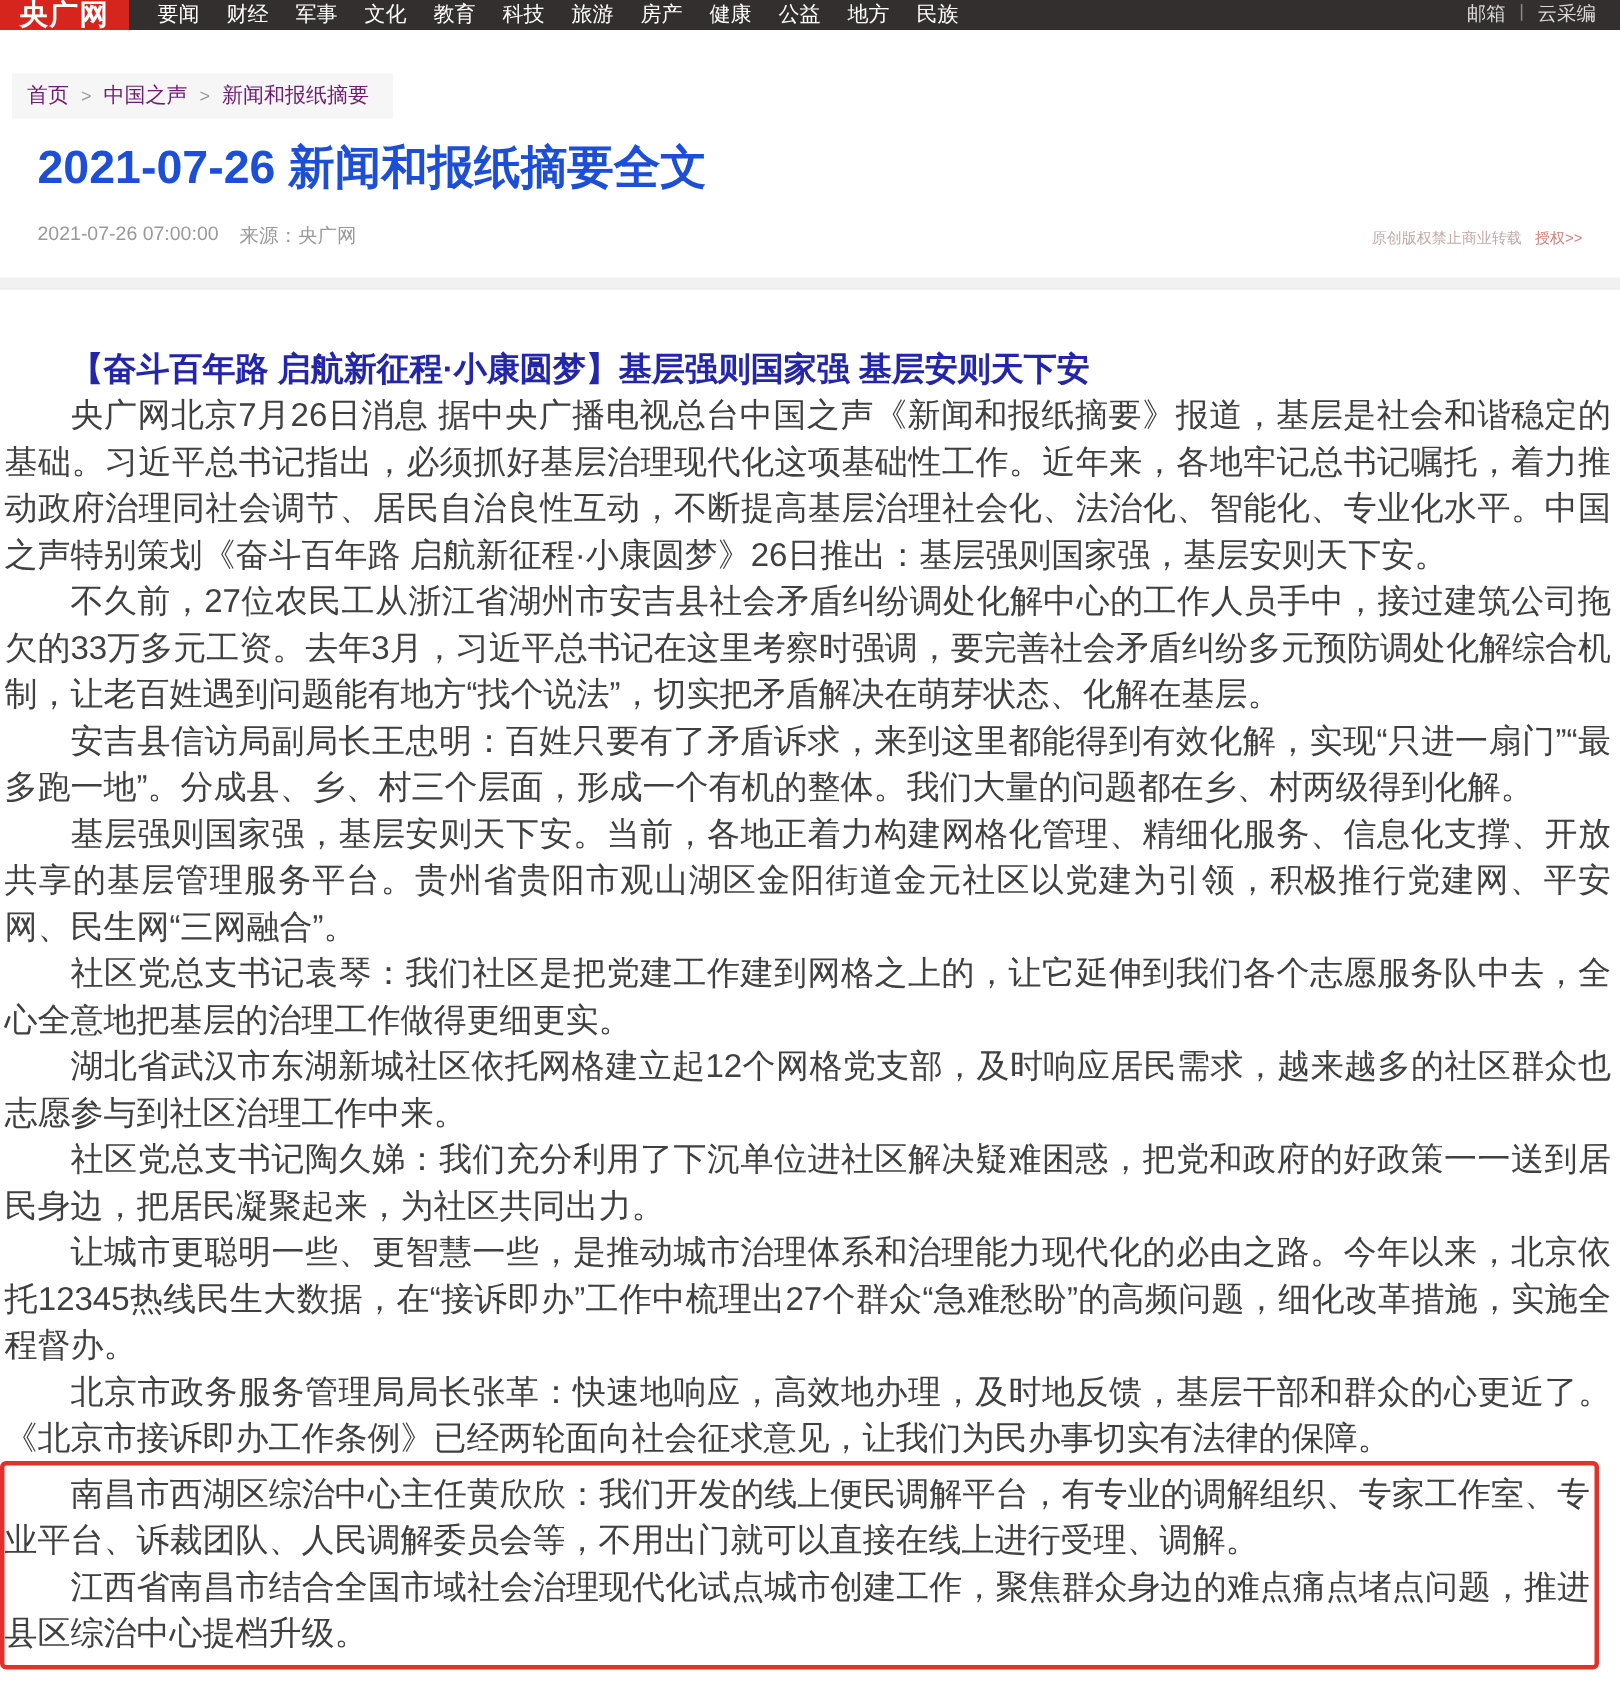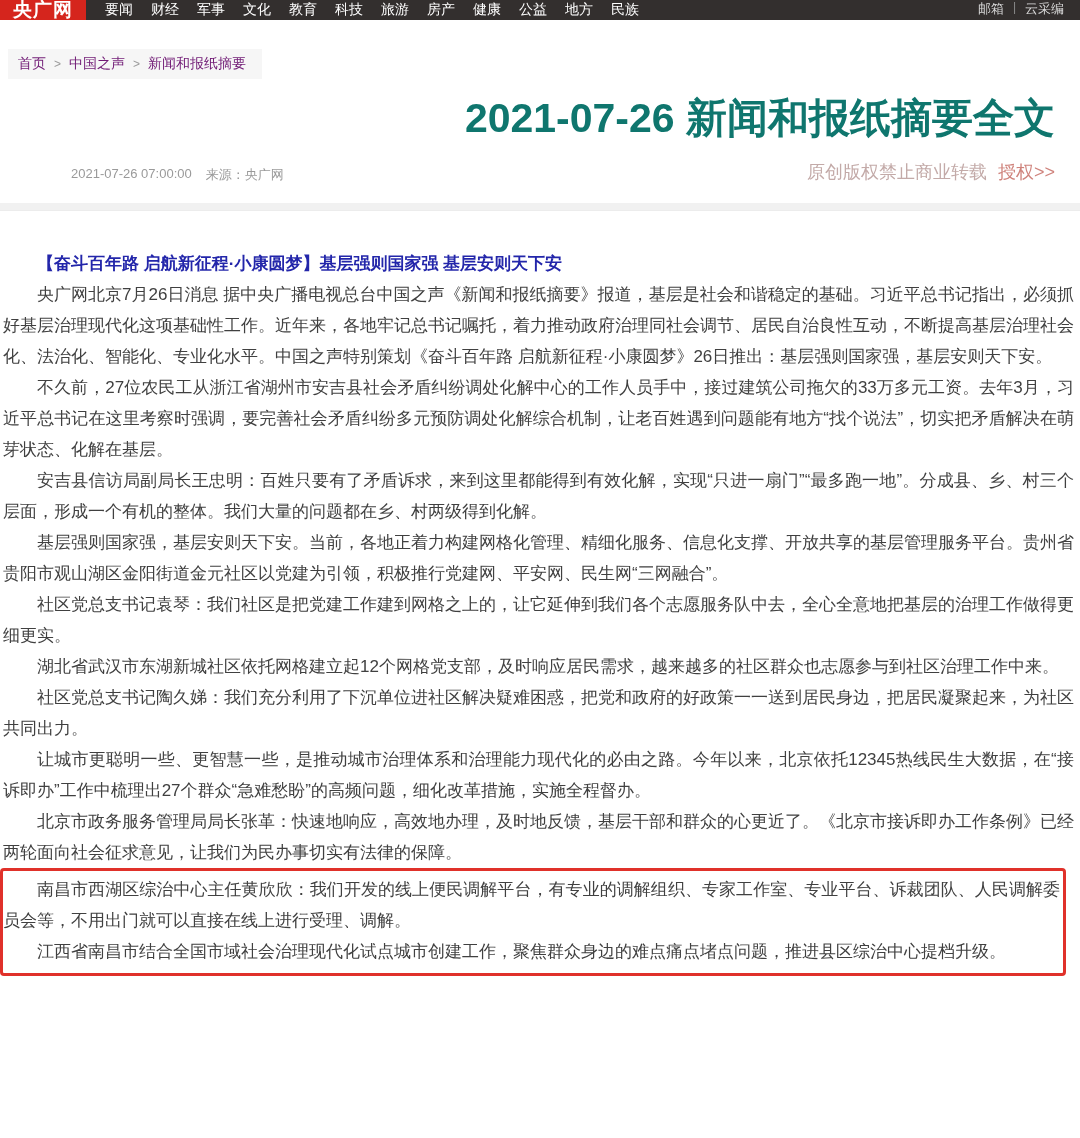--- a/index.html
+++ b/index.html
@@ -20,33 +20,33 @@
   .nav-sep{color:#8a8a8a;font-size:12px;}
   
   .breadcrumb{
     margin:29px 0 0 8px;display:inline-block;background:#f6f6f6;
     padding:6px 16px 6px 10px;font-size:14px;color:#595959;
   }
   .breadcrumb a{color:#701a75;text-decoration:none;}
   .crumb-sep{color:#9a9a9a;margin:0 8px;font-size:12px;}
   
   h1{
-    margin:14px 0 0 0;padding:0 25px;font-size:41px;font-weight:bold;
-    color:#0f766e;line-height:1.25;text-align:right;
+    margin:14px 0 0 0;padding:0 25px;font-size:31px;font-weight:bold;
+    color:#1d4ed8;line-height:1.25;
   }
-  .meta{display:flex;justify-content:space-between;align-items:flex-end;padding:0 25px;margin-top:16px;margin-left:46px;}
+  .meta{display:flex;justify-content:space-between;align-items:flex-end;padding:0 25px;margin-top:16px;}
   .meta-left{font-size:13px;color:#9a9a9a;display:flex;gap:14px;}
-  .meta-right{font-size:18px;}
+  .meta-right{font-size:10px;}
   .copyright{color:#c3aaa8;}
   .authorize{color:#cf837c;margin-left:6px;text-decoration:none;cursor:pointer;}
   .divider{height:7px;background:#f1f1f1;margin-top:19px;border-bottom:1px solid #ececec;}
   
   article{padding:37px 6px 0 3px;}
   .para{
-    margin:0;font-size:17px;line-height:31px;color:#404040;
+    margin:0;font-size:22px;line-height:31px;color:#404040;
     text-indent:2em;text-align:justify;
   }
   .lead{color:#2326aa;font-weight:bold;}
   .highlight-box{
     border:3px solid #e0312a;border-radius:4px;
     margin:0 8px 0 -3px;padding:3px 3px 6px 0;
   }
 </style>
 </head>
 <body>

